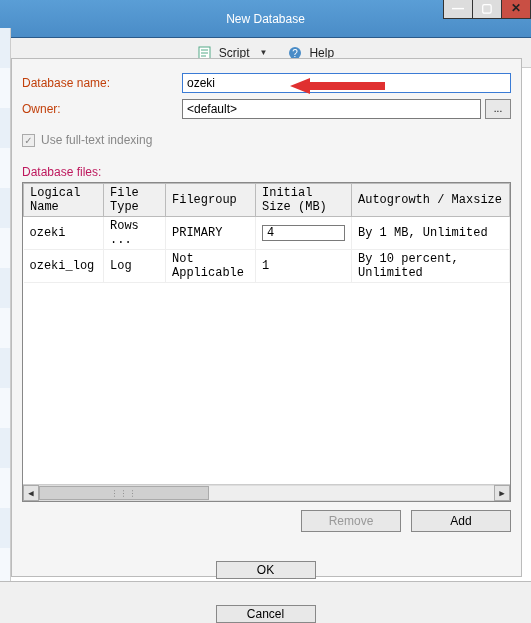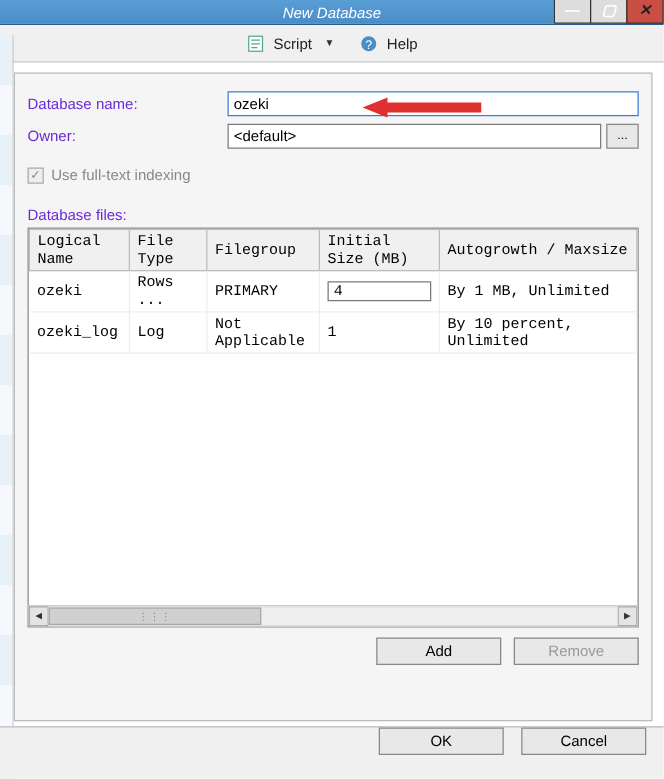--- a/index.html
+++ b/index.html
@@ -7,28 +7,27 @@
     margin: 0;
     font-family: "Segoe UI", Tahoma, sans-serif;
     font-size: 12px;
     background: #fff;
     width: 531px;
     height: 623px;
     overflow: hidden;
     position: relative;
   }
   .titlebar {
-    height: 20px;
+    height: 38px;
     background: linear-gradient(to bottom, #5a9ed6, #4a8cc7);
     display: flex;
     align-items: center;
     color: #fff;
     position: relative;
     border-bottom: 1px solid #2a5a8a;
-    font-style: italic;
   }
   .titlebar-title {
     flex: 1;
     text-align: center;
     font-size: 12px;
   }
   .window-controls {
     position: absolute;
     right: 0;
     top: -3px;
@@ -78,21 +77,21 @@
     background: #f5f5f5;
     padding: 14px 10px 10px 10px;
   }
   .form-row {
     display: flex;
     align-items: center;
     margin-bottom: 6px;
   }
   .form-label {
     width: 160px;
-    color: #6d28d9;
+    color: #c2410c;
   }
   .form-input {
     flex: 1;
     height: 20px;
     border: 1px solid #7a7a7a;
     background: #fff;
     padding: 0 4px;
     font-family: inherit;
     font-size: 12px;
   }
@@ -118,21 +117,21 @@
     width: 13px;
     height: 13px;
     border: 1px solid #aaa;
     background: #eee;
     display:flex;
     align-items:center;
     justify-content:center;
     font-size:10px;
     color:#888;
   }
-  .section-label { margin-bottom: 3px; color:#6d28d9;}
+  .section-label { margin-bottom: 3px; color:#be185d;}
   .grid-wrap {
     border: 1px solid #888;
     background: #fff;
     height: 320px;
     display:flex;
     flex-direction:column;
     font-family:Liberation Mono, monospace;
   }
   .grid-body { flex:1; overflow:hidden; }
   table { border-collapse: collapse; width: 100%; table-layout:fixed;}
@@ -193,24 +192,25 @@
     font-size:12px;
   }
   .btn:disabled{color:#999;}
   .footer {
     position:absolute;
     left:0;right:0;bottom:0;
     height:42px;
     border-top:1px solid #bbb;
     background:#f0f0f0;
     display:flex;
-    align-items:flex-start;
+    align-items:center;
     justify-content:flex-end;
-    gap:14px;
+    gap:26px;
     padding:0 14px;
+    flex-direction:column;
   }
   .arrow-annot{
     position:absolute;
     left:268px; top:3px;
     pointer-events:none;
   }
   .left-edge{
     position:absolute;
     left:0;top:28px;bottom:0;width:11px;
     background:repeating-linear-gradient(#e8f0f8,#e8f0f8 40px,#f5f9fd 40px,#f5f9fd 80px);
@@ -314,22 +314,22 @@
       <div class="scroll-track">
         <div class="scroll-thumb">
             <span class="thumb-grip">⋮⋮⋮</span>
           </div>
       </div>
       <div class="scroll-arrow">▶</div>
     </div>
   </div>
 
   <div class="btn-row">
+    <button class="btn" disabled="">Remove</button>
     <button class="btn">Add</button>
-    <button class="btn" disabled="">Remove</button>
   </div>
 
 </div>
 
 <div class="footer">
   <button class="btn">OK</button>
   <button class="btn">Cancel</button>
 </div>
 
 </body></html>

